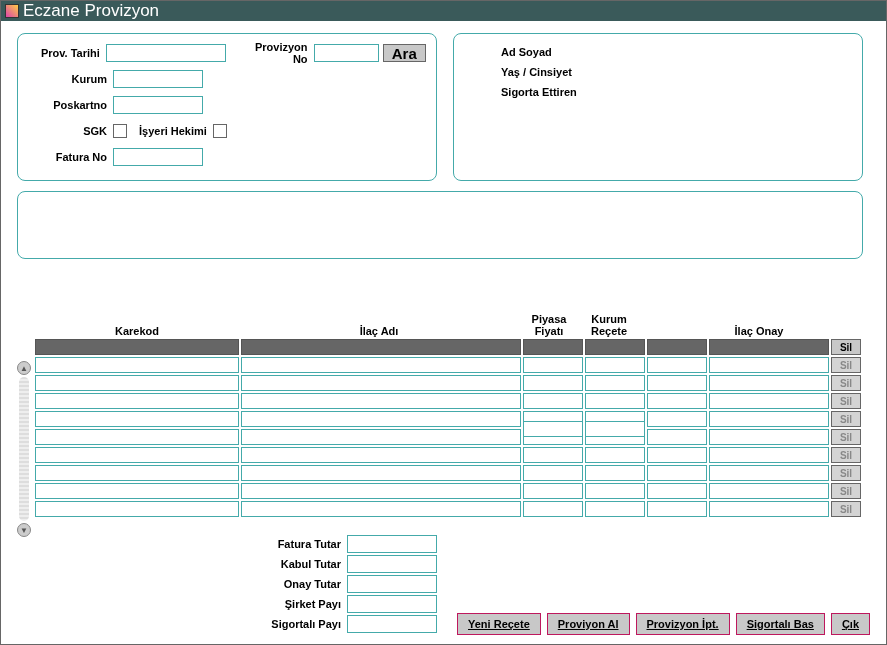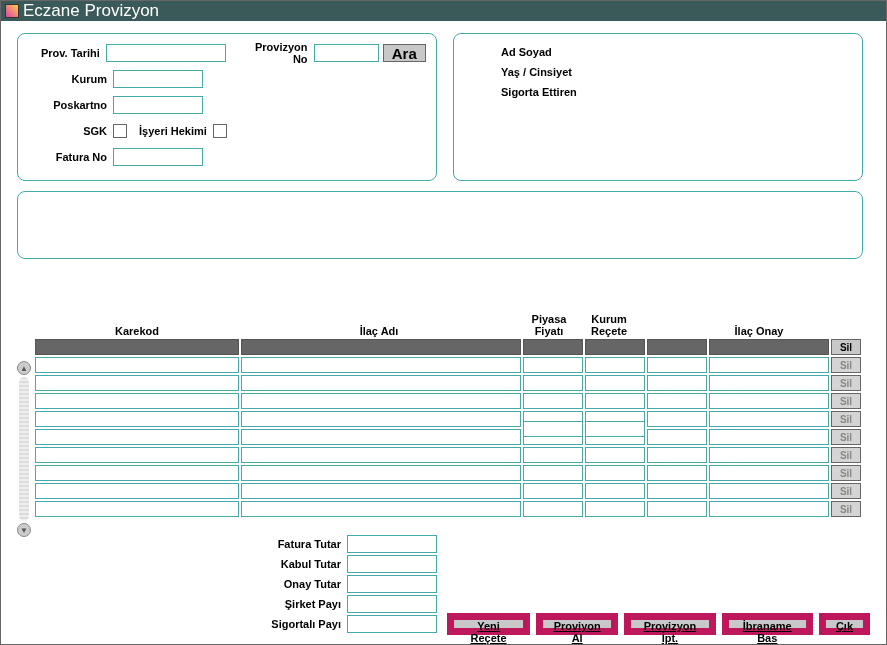--- a/index.html
+++ b/index.html
@@ -30,21 +30,21 @@
 .grid-row { display: flex; gap: 2px; margin-bottom: 2px; }
 .grid-cell { border: 1px solid #4aa; height: 16px; background: #fff; }
 .grid-row.header .grid-cell { background: #666; border-color: #555; }
 .sil-btn { width: 30px; height: 16px; background: #c8c8c8; border: 1px solid #666; font-size: 10px; font-weight: bold; text-align:center; cursor:pointer; display:flex; align-items:center; justify-content:center; }
 .sil-btn.dis { background: #d4d4d4; color: #888; }
 .totals-left { width: 420px; }
 .totals-row { display: flex; align-items: center; margin-bottom: 2px; justify-content: flex-end; }
 .totals-row .tlabel { font-weight: bold; text-align: right; padding-right: 6px; width: 120px; }
 .totals-row .tinput { border: 1px solid #4aa; height: 18px; width: 90px; background:#fff; }
 .footer-btns { display:flex; gap:6px; justify-content:flex-end; margin-top: 4px; }
-.footer-btns .fbtn { background:#c8c8c8; border:7px solid #be185d; font-weight:bold; font-size:11px; height:22px; padding:0 10px; cursor:pointer; text-decoration:underline; }
+.footer-btns .fbtn { background:#c8c8c8; border:1px solid #be185d; font-weight:bold; font-size:11px; height:22px; padding:0 10px; cursor:pointer; text-decoration:underline; }
 .bottom-extra { display:flex; gap:2px; margin-left: 506px; margin-top:-116px; margin-bottom: 98px;}
 .bottom-extra .grid-cell { height:16px; }
 .window-border { border:1px solid #666; width:887px; height:645px; }
 </style>
 </head>
 <body>
 
 <div class="window-border">
 <div class="titlebar">
   <span class="app-icon"></span>
@@ -228,19 +228,19 @@
           </div>
     <div class="totals-row">
             <span class="tlabel">Sigortalı Payı</span>
             <input class="tinput" style="">
           </div>
   </div>
   <div class="footer-btns" style="flex:1">
     <button class="fbtn">Yeni Reçete</button>
     <button class="fbtn">Proviyon Al</button>
     <button class="fbtn">Provizyon İpt.</button>
-    <button class="fbtn">İbraname Bas</button>
+    <button class="fbtn">Sigortalı Bas</button>
     <button class="fbtn">Çık</button>
   </div>
 </div>
 
 </div>
 </div>
 
 </body></html>

